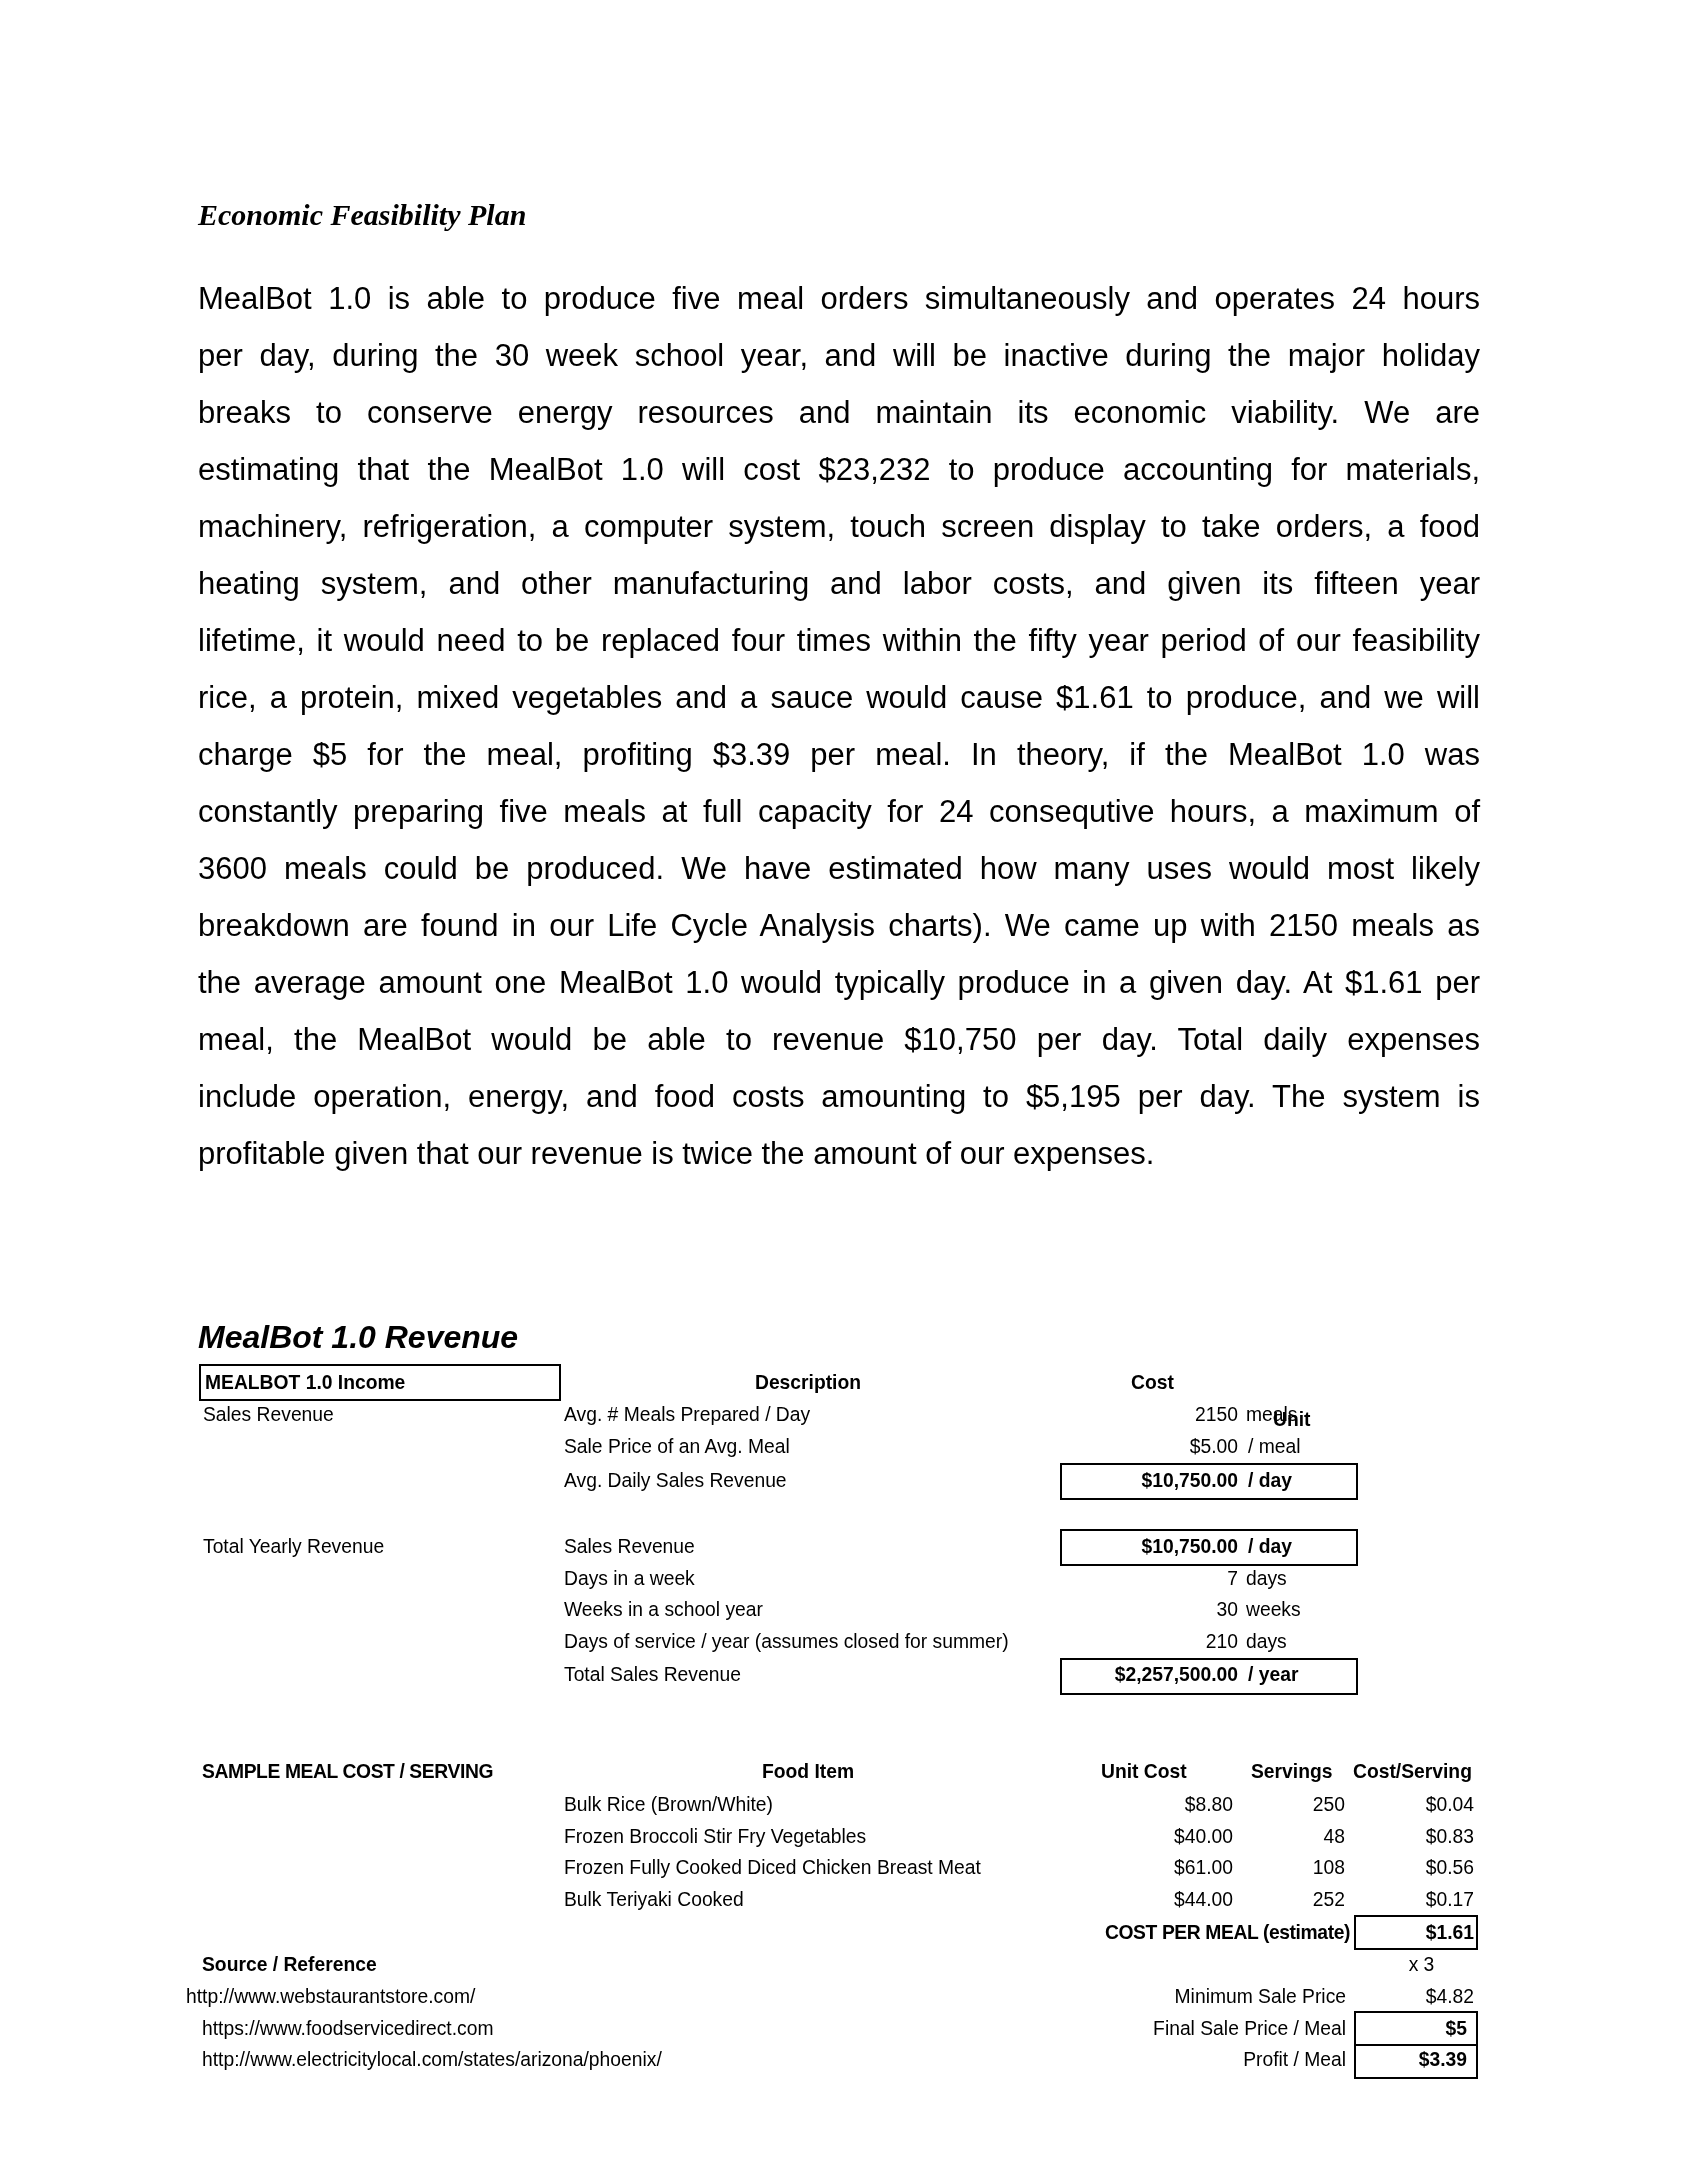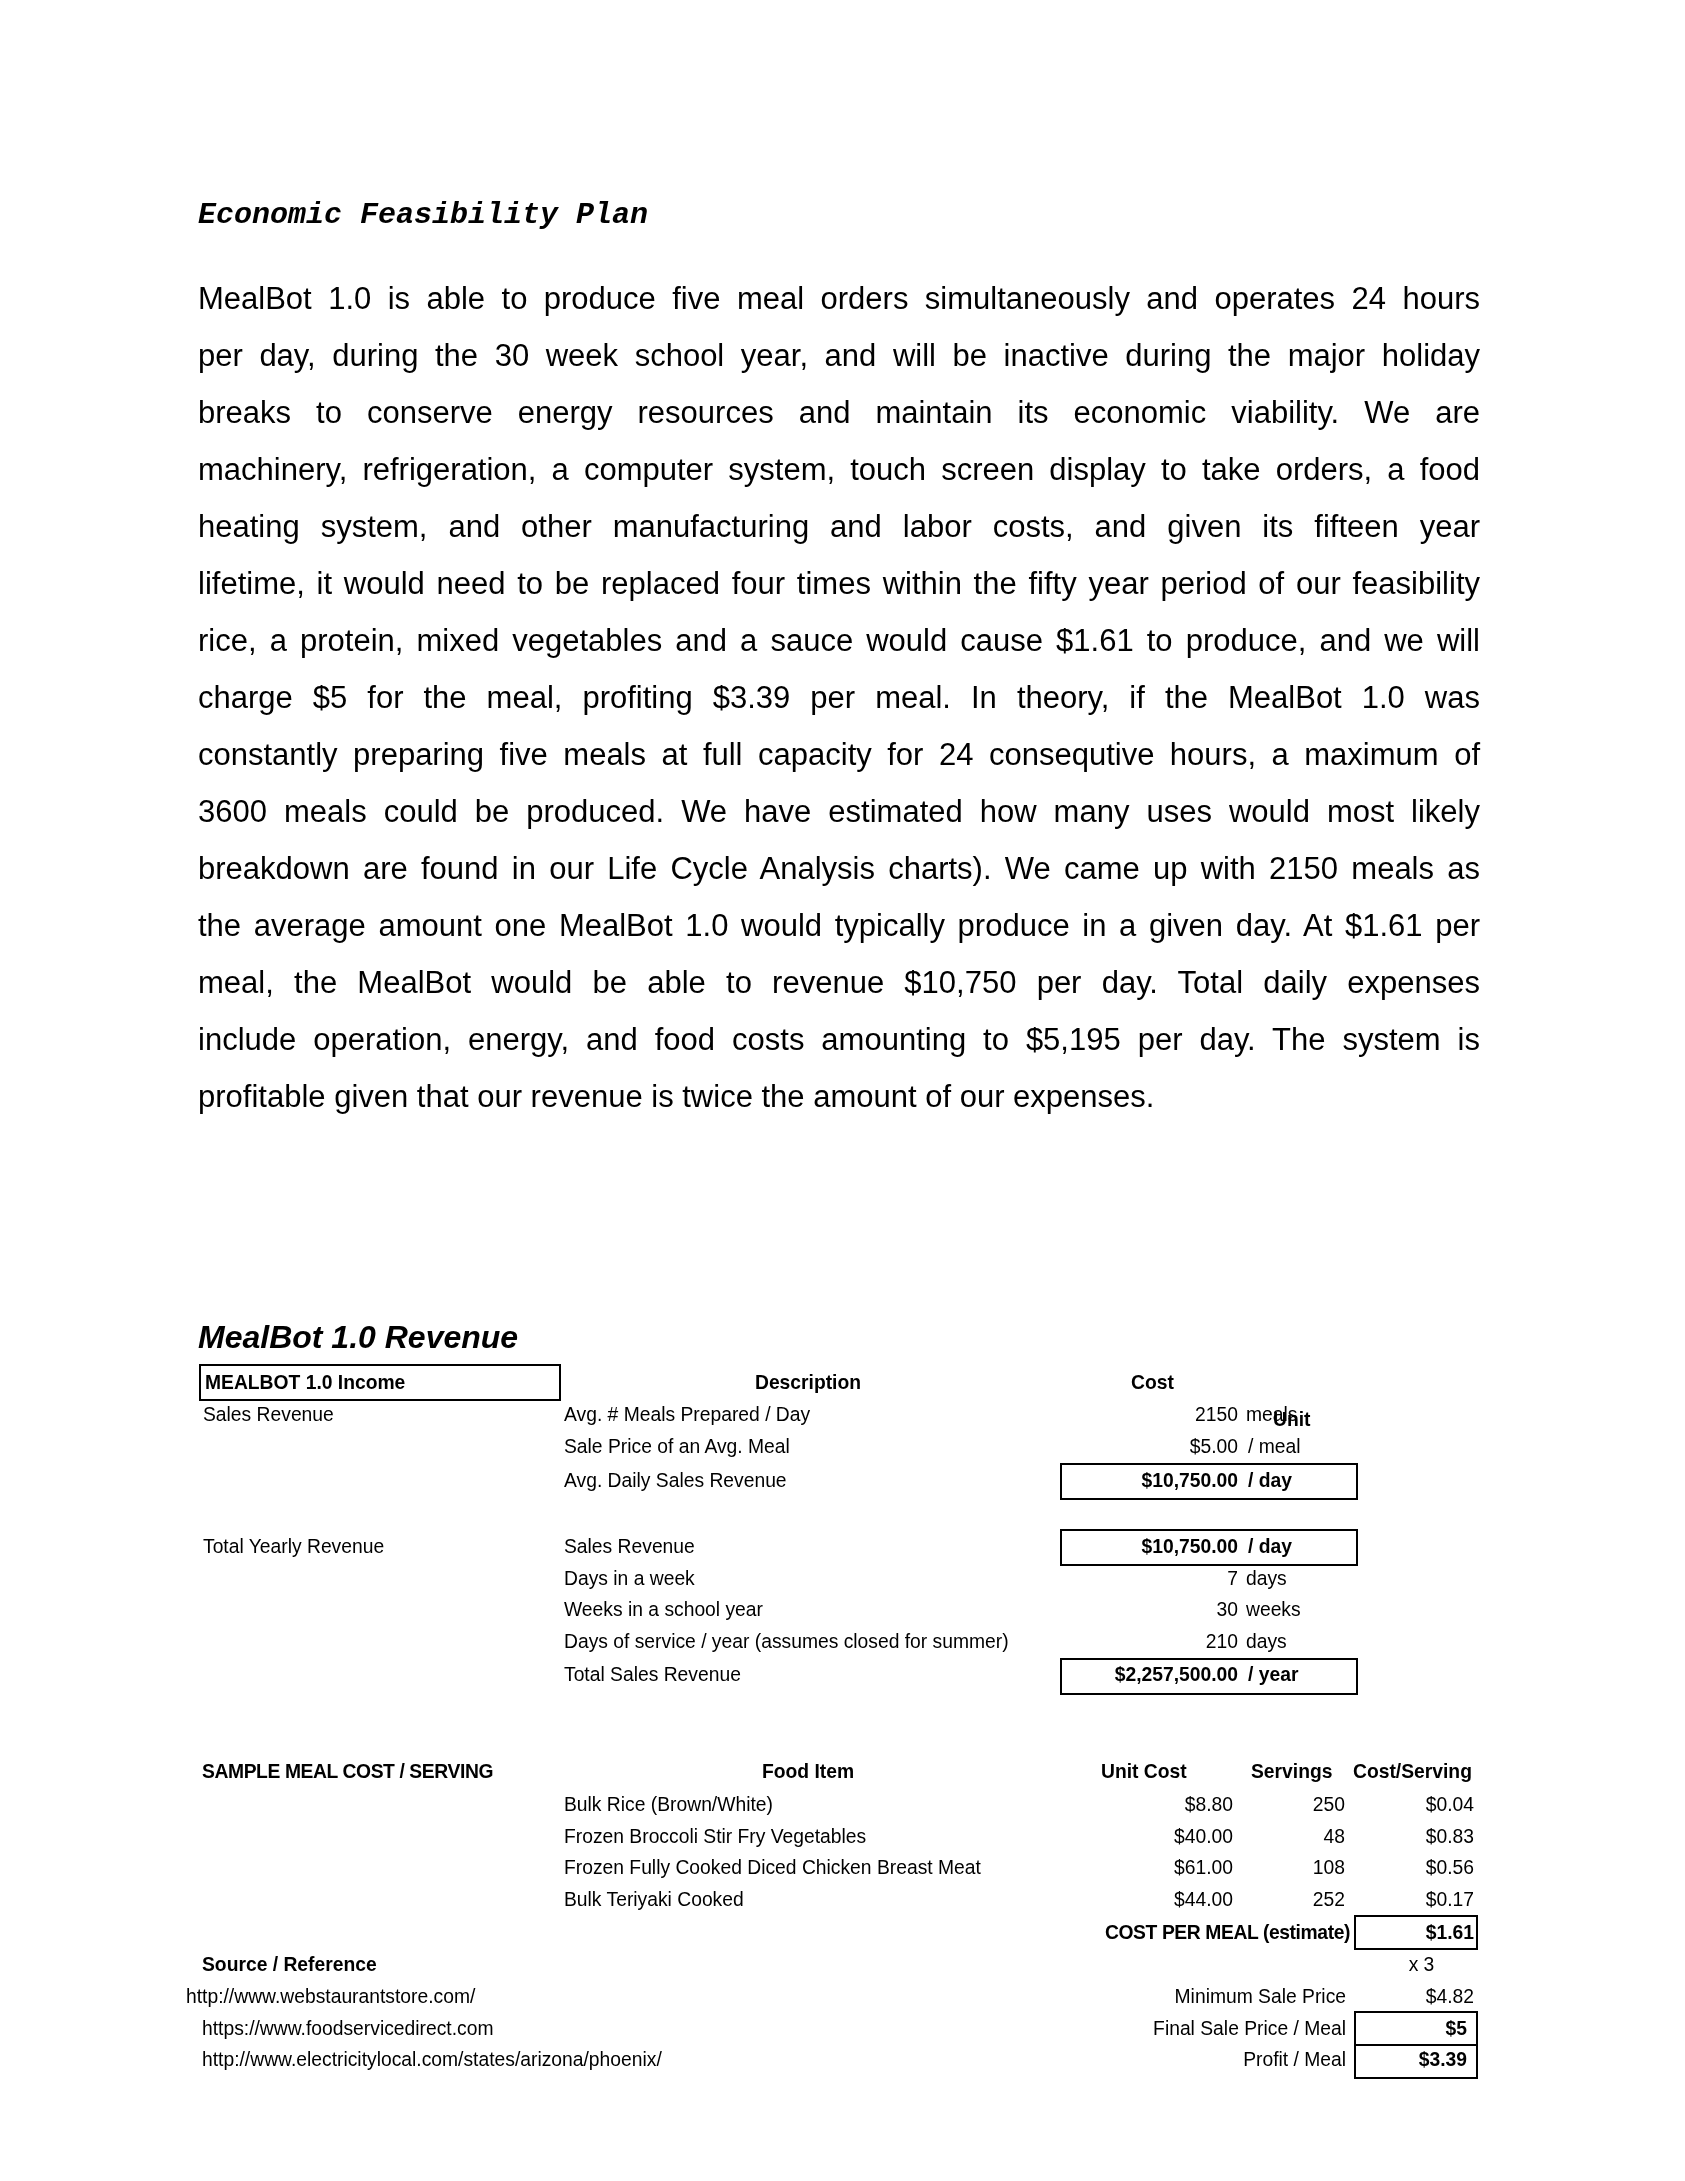--- a/index.html
+++ b/index.html
@@ -1,19 +1,19 @@
 <!DOCTYPE html>
 <html style="font-size:14px"><head>
   <meta charset="utf-8">
   <style>
     html, body { margin: 0; padding: 0; background: #ffffff; }
     body { width: 1685px; height: 2181px; position: relative; overflow: hidden; color: #000; }
     .page-title {
       position: absolute; left: 198px; top: 198px;
-      font-family: Liberation Mono, monospace; font-weight: bold; font-style: italic;
+      font-family: Liberation Serif, serif; font-weight: bold; font-style: italic;
       font-size: 30px; margin: 0;
     }
     .body-para {
       position: absolute; left: 198px; top: 270px; width: 1282px;
       font-family: "Liberation Sans", sans-serif; font-size: 31px; line-height: 57px;
       text-align: justify; margin: 0;
     }
     .body-para .line { display: block; text-align: justify; text-align-last: justify; height: 57px; white-space: nowrap; }
     .body-para .line.last { text-align-last: left; }
     .section-title {
@@ -30,20 +30,21 @@
   </style>
 </head>
 <body>
 
 <h1 class="page-title">Economic Feasibility Plan</h1>
 
 <div class="body-para">
   <span class="line">MealBot 1.0 is able to produce five meal orders simultaneously and operates 24 hours</span>
   <span class="line">per day, during the 30 week school year, and will be inactive during the major holiday</span>
   <span class="line">breaks to conserve energy resources and maintain its economic viability. We are</span>
+  <span class="line">estimating that the MealBot 1.0 will cost $23,232 to produce accounting for materials,</span>
   <span class="line">machinery, refrigeration, a computer system, touch screen display to take orders, a food</span>
   <span class="line">heating system, and other manufacturing and labor costs, and given its fifteen year</span>
   <span class="line">lifetime, it would need to be replaced four times within the fifty year period of our feasibility</span>
   <span class="line">rice, a protein, mixed vegetables and a sauce would cause $1.61 to produce, and we will</span>
   <span class="line">charge $5 for the meal, profiting $3.39 per meal. In theory, if the MealBot 1.0 was</span>
   <span class="line">constantly preparing five meals at full capacity for 24 consequtive hours, a maximum of</span>
   <span class="line">3600 meals could be produced. We have estimated how many uses would most likely</span>
   <span class="line">breakdown are found in our Life Cycle Analysis charts). We came up with 2150 meals as</span>
   <span class="line">the average amount one MealBot 1.0 would typically produce in a given day. At $1.61 per</span>
   <span class="line">meal, the MealBot would be able to revenue $10,750 per day. Total daily expenses</span>

